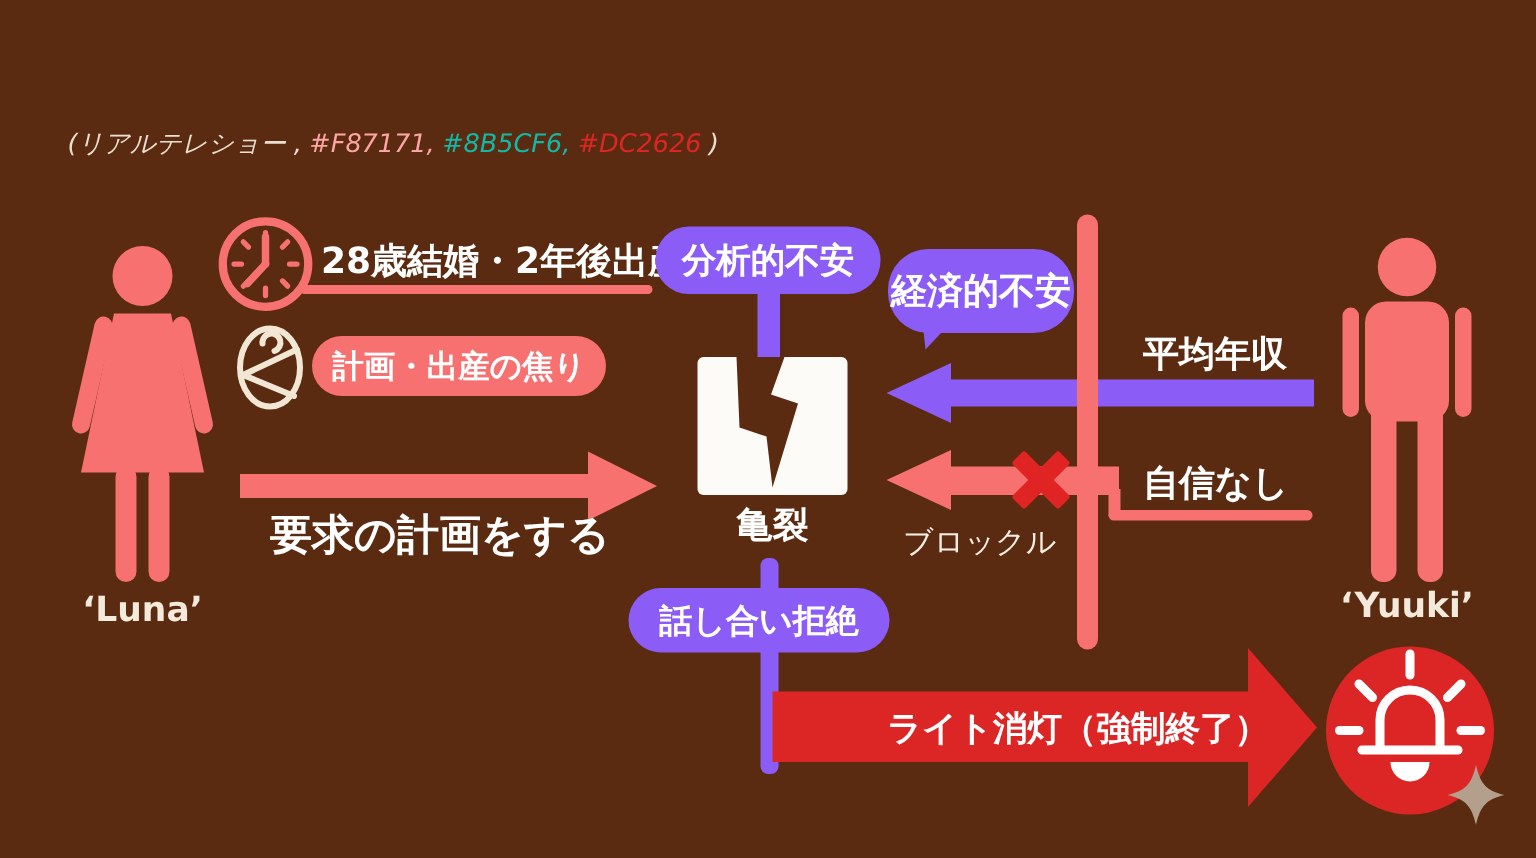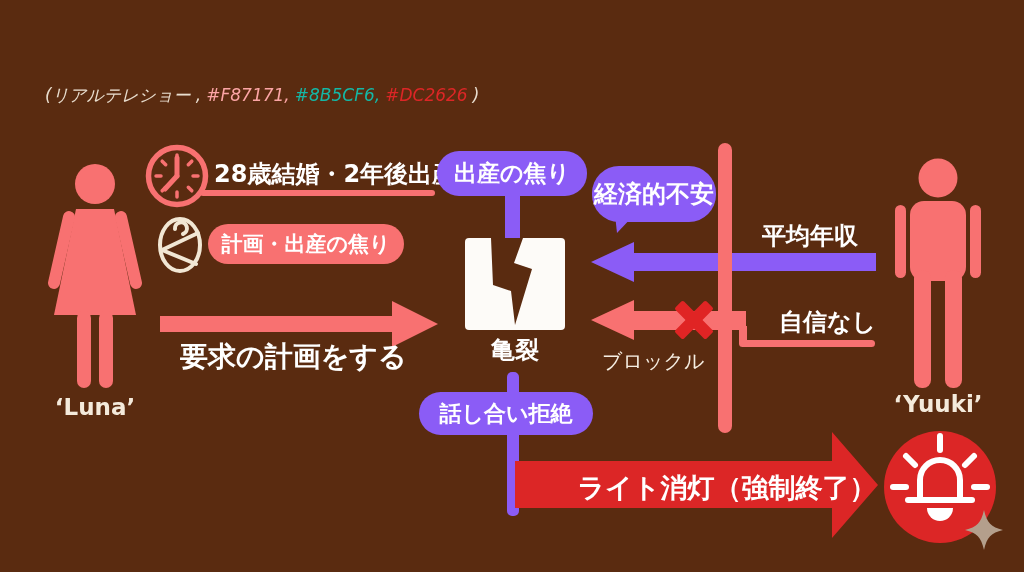--- a/index.html
+++ b/index.html
@@ -22,24 +22,24 @@
     display:flex;align-items:center;justify-content:center;
     color:#fff;font-weight:bold;white-space:nowrap;
   }
   #timeline-label{left:214px;top:158px;font-size:24px;}
   #pressure-pill{left:208px;top:224px;width:196px;height:40px;background:#F87171;border-radius:20px;font-size:21px;}
   #analytical-bubble{left:437px;top:151px;width:150px;height:45px;background:#8B5CF6;border-radius:22px;font-size:23px;}
   #economic-bubble{left:592px;top:166px;width:124px;height:56px;background:#8B5CF6;border-radius:27px;font-size:24px;}
   #crack-label{left:465px;top:334px;width:100px;text-align:center;font-size:24px;}
   #luna-action-label{left:180px;top:338px;font-size:28px;}
   #income-label{left:762px;top:220px;font-size:24px;}
-  #confidence-label{left:762px;top:306px;font-size:24px;margin-left:17px;}
+  #confidence-label{left:762px;top:306px;font-size:24px;}
   #block-label{left:602px;top:348px;font-size:20px;font-weight:500;color:#F6EEE2;white-space:nowrap;}
   #refusal-pill{left:419px;top:392px;width:174px;height:43px;background:#8B5CF6;border-radius:22px;font-size:22px;}
-  #shutdown-label{left:577px;top:470px;width:300px;text-align:center;font-size:27px;}
+  #shutdown-label{left:546px;top:470px;width:300px;text-align:right;font-size:23px;}
   #luna-name{left:38px;top:394px;width:114px;text-align:center;font-size:23px;font-weight:bold;color:#F4EADB;}
   #yuuki-name{left:886px;top:391px;width:104px;text-align:center;font-size:23px;font-weight:bold;color:#F4EADB;}
   svg{display:block;}
 </style>
 </head>
 <body>
 
 <div id="canvas">
 
   <svg class="abs" style="left:0;top:0;" width="1024" height="572" viewBox="0 0 1024 572">
@@ -129,21 +129,21 @@
   </svg>
 
 
   <div id="subtitle" class="abs">
     <span>(リアルテレショー ,</span><span class="sw1">#F87171,</span><span class="sw2">#8B5CF6,</span><span class="sw3">#DC2626</span><span>)</span>
   </div>
 
   <div id="timeline-label" class="abs label">28歳結婚・2年後出産</div>
   <div id="pressure-pill" class="abs pill">計画・出産の焦り</div>
 
-  <div id="analytical-bubble" class="abs pill">出産の焦り</div>
+  <div id="analytical-bubble" class="abs pill">分析的不安</div>
   <div id="economic-bubble" class="abs pill">経済的不安</div>
 
   <div id="crack-label" class="abs label">亀裂</div>
 
   <div id="luna-action-label" class="abs label">要求の計画をする</div>
   <div id="income-label" class="abs label">平均年収</div>
   <div id="confidence-label" class="abs label">自信なし</div>
   <div id="refusal-pill" class="abs pill">話し合い拒絶</div>
   <div id="block-label" class="abs">ブロックル</div>
   <div id="shutdown-label" class="abs label">ライト消灯（強制終了）</div>

